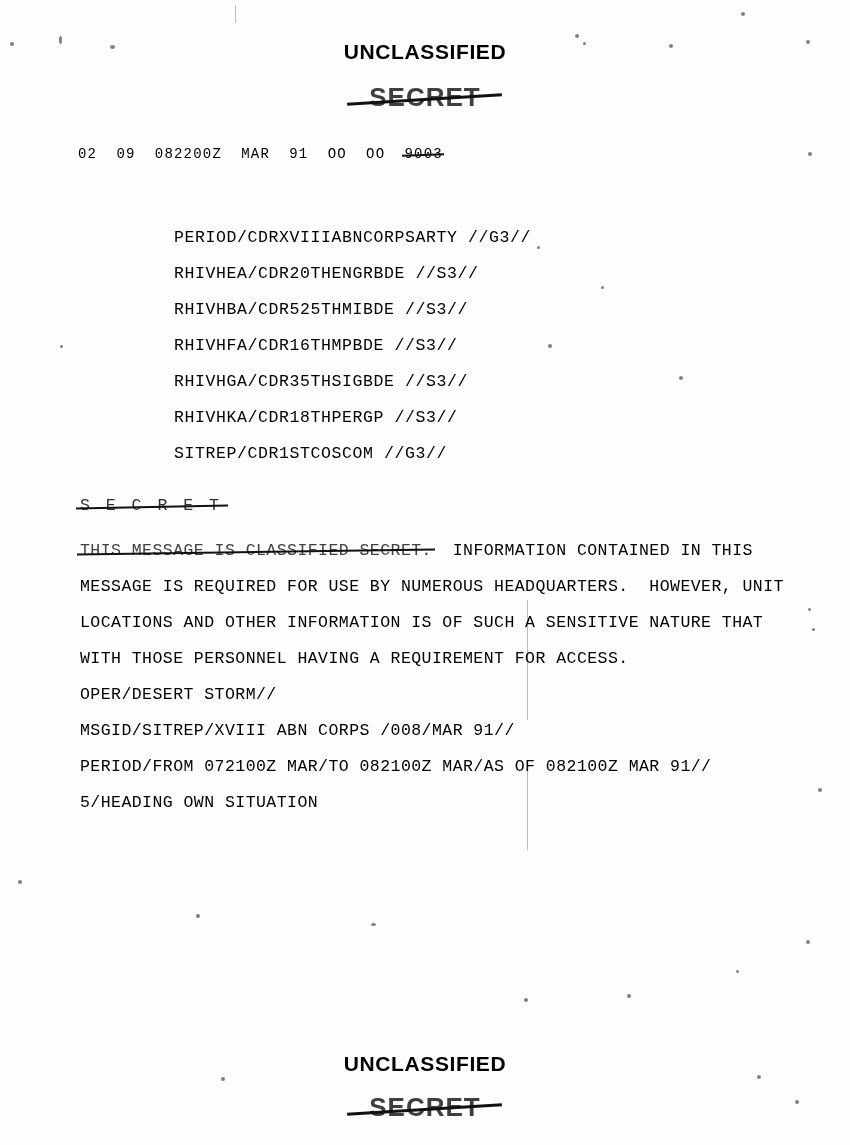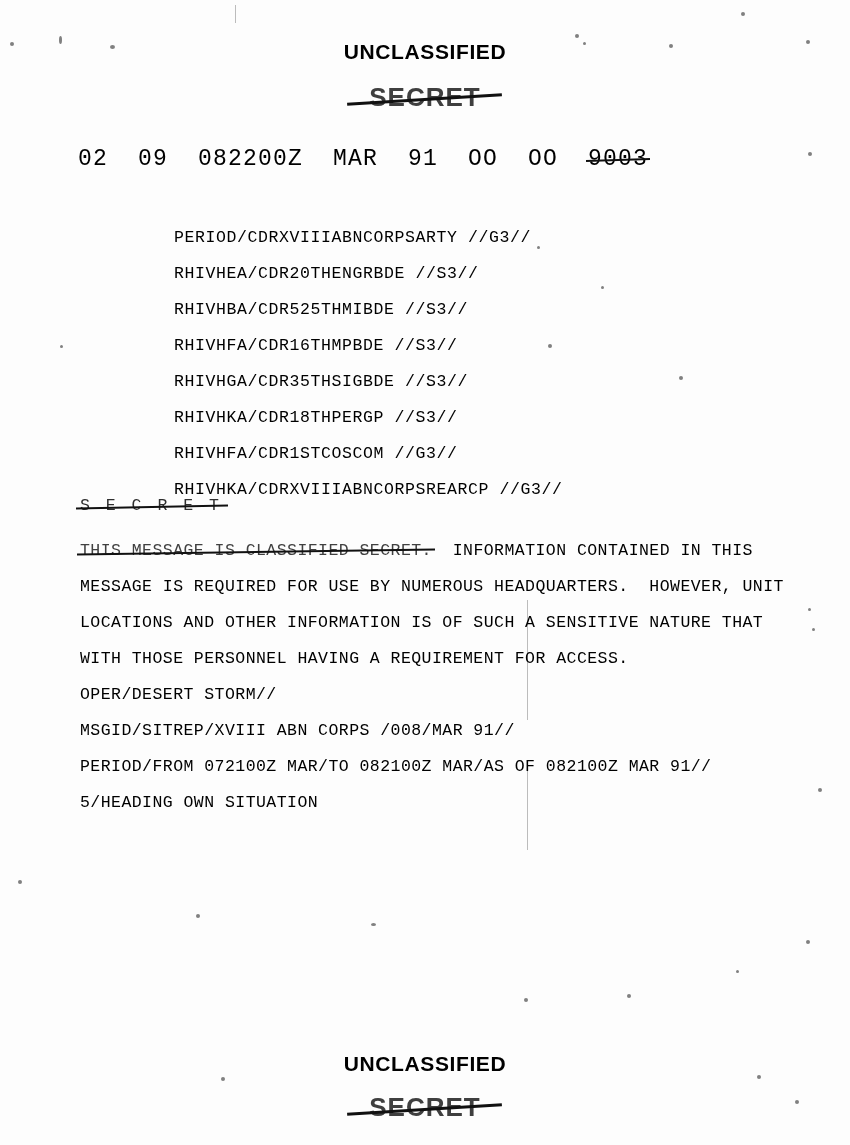--- a/index.html
+++ b/index.html
@@ -70,21 +70,21 @@
     height: 3px;
     background: #111;
     transform: rotate(-3.5deg);
   }
 
   
   .hdr-line {
     position: absolute;
     left: 78px;
     top: 146px;
-    font-size: 23px;
+    font-size: 14px;
     letter-spacing: 1.2px;
     white-space: pre;
   }
   .struck {
     position: relative;
     display: inline-block;
   }
   .struck::after {
     content: "";
     position: absolute;
@@ -212,22 +212,21 @@
 
   <div class="hdr-line"><span>02  09  082200Z  MAR  91  OO  OO  </span><span class="struck">9003</span></div>
 
   <div class="addr-block">
     <div class="row">PERIOD/CDRXVIIIABNCORPSARTY //G3//</div>
     <div class="row">RHIVHEA/CDR20THENGRBDE //S3//</div>
     <div class="row">RHIVHBA/CDR525THMIBDE //S3//</div>
     <div class="row">RHIVHFA/CDR16THMPBDE //S3//</div>
     <div class="row">RHIVHGA/CDR35THSIGBDE //S3//</div>
     <div class="row">RHIVHKA/CDR18THPERGP //S3//</div>
-    <div class="row">RHIVHFA/CDR1STCOSCOM //G3//</div>
-    <div class="row">RHIVHKA/CDRXVIIIABNCORPSREARCP //G3//</div>
+    <div class="row">SITREP/CDR1STCOSCOM //G3//</div>
   </div>
 
   <div class="secret-mark">
     <span class="word">S E C R E T</span>
   </div>
 
   <div class="body-block">
     <div class="line"><span class="redacted">THIS MESSAGE IS CLASSIFIED SECRET.</span><span>  INFORMATION CONTAINED IN THIS</span></div>
     <div class="line">MESSAGE IS REQUIRED FOR USE BY NUMEROUS HEADQUARTERS.  HOWEVER, UNIT</div>
     <div class="line">LOCATIONS AND OTHER INFORMATION IS OF SUCH A SENSITIVE NATURE THAT</div>

